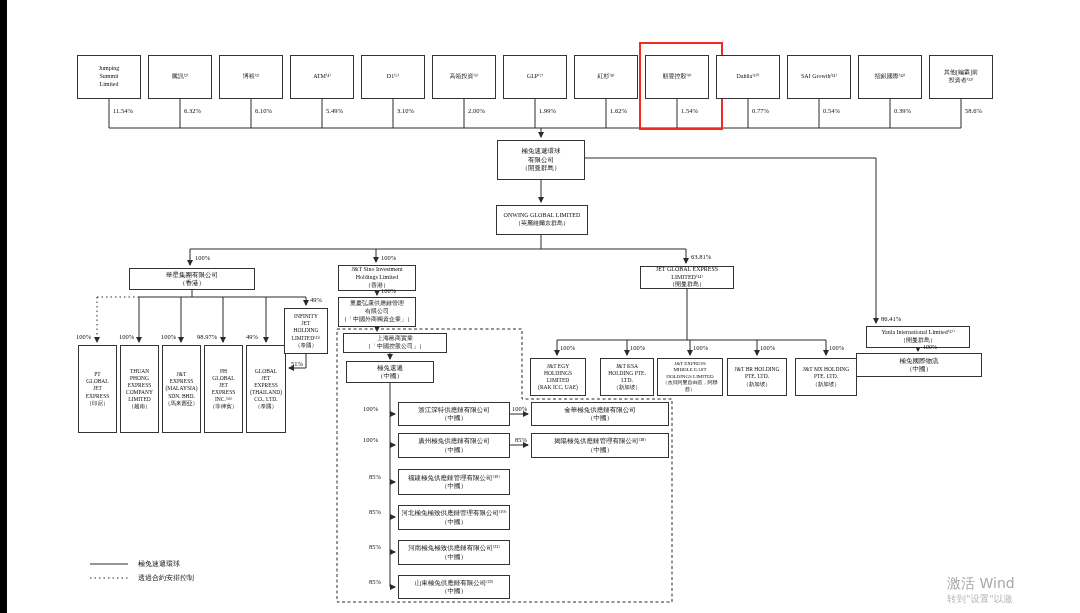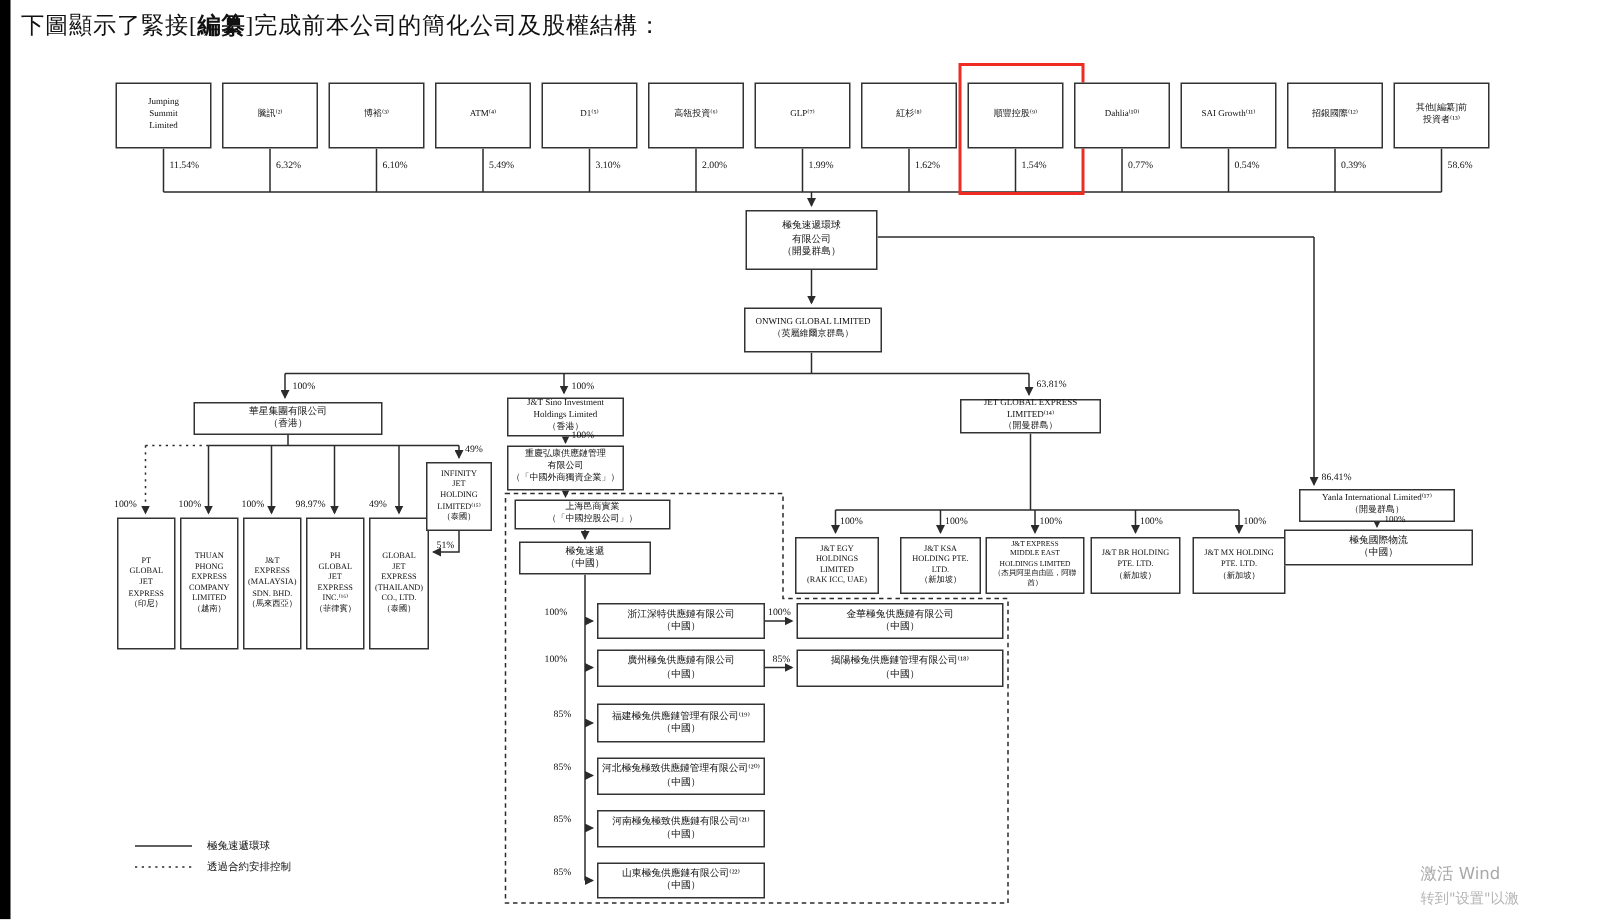--- a/index.html
+++ b/index.html
@@ -13,33 +13,32 @@
         font-size:6.5px;box-sizing:border-box;padding:1px;}
   .pct{position:absolute;font-size:6.5px;white-space:nowrap;}
   .lbl{position:absolute;font-size:6.5px;white-space:nowrap;}
   svg.wires{position:absolute;left:0;top:0;width:1080px;height:613px;pointer-events:none;}
   .ln{fill:none;stroke:#2b2b2b;stroke-width:1;}
   .dot{stroke-dasharray:1.5 3;}
   .dash{stroke-dasharray:3 2.5;}
   #highlight{position:absolute;left:639px;top:42px;width:84px;height:88px;
              border:2px solid #ee2c24;box-sizing:border-box;}
   .legend-lbl{position:absolute;font-size:7px;}
-  #wm1{position:absolute;left:947px;top:575px;font-size:11px;color:#a8a8a8;
+  #wm1{position:absolute;left:947px;top:575px;font-size:14px;color:#a8a8a8;
        font-family:"DejaVu Sans","Liberation Sans",sans-serif;white-space:nowrap;}
   #wm2{position:absolute;left:947px;top:593px;font-size:9.5px;color:#b5b5b5;
        font-family:"DejaVu Sans","Liberation Sans",sans-serif;white-space:nowrap;}
   .f6{font-size:6px;} .f55{font-size:5.5px;} .f5{font-size:5px;}
 </style>
 </head>
 <body>
 
 <div id="canvas">
   <div id="edge-bar"></div>
 
-  <div id="title"><span>下圖顯示了緊接[</span><b>編纂</b><span>]完成前本公司的簡化公司及股權結構：</span></div>
 
   <svg class="wires">
     <defs>
       <marker id="ar" markerWidth="6" markerHeight="6" refX="5" refY="3" orient="auto">
         <path d="M0,0 L6,3 L0,6 Z" fill="#2b2b2b"></path>
       </marker>
     </defs>
 
     <path class="ln" d="M109 99V128 M180 99V128 M251 99V128 M322 99V128 M393 99V128 M464 99V128 M535 99V128 M606 99V128 M677 99V128 M748 99V128 M819 99V128 M890 99V128 M961 99V128 M109 128H961"></path>
     <path class="ln" d="M541 128V137" marker-end="url(#ar)"></path>

